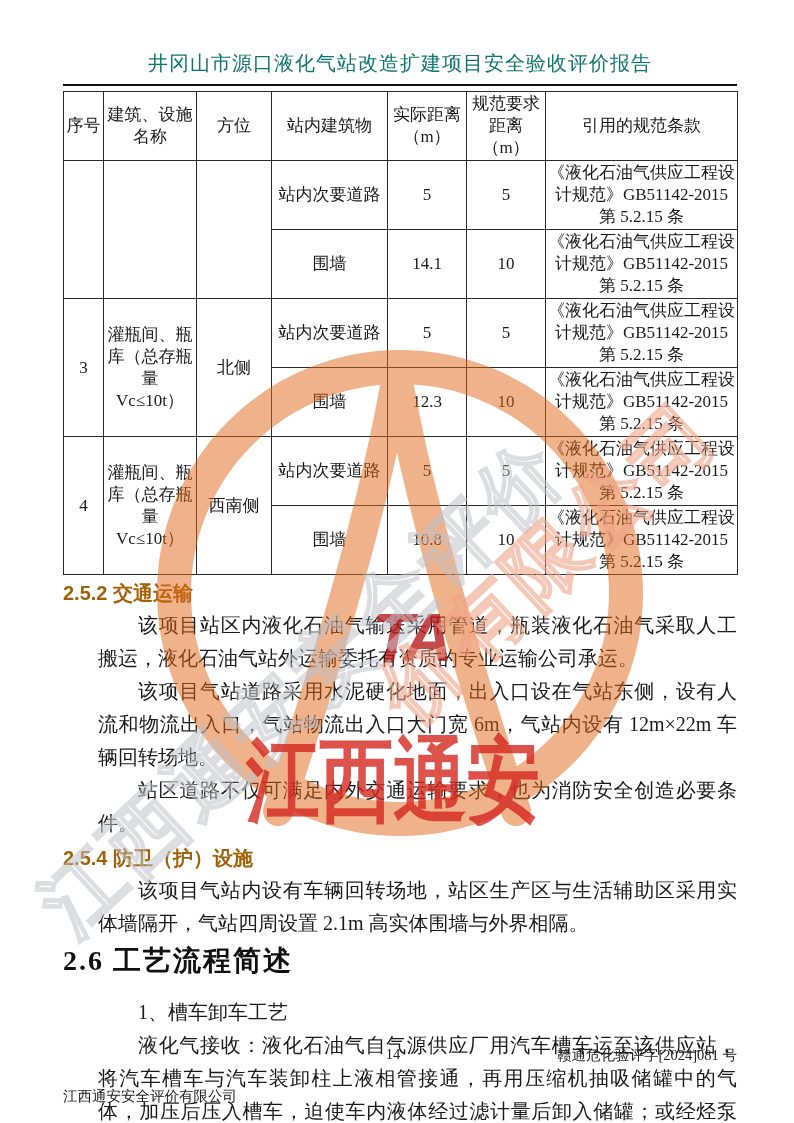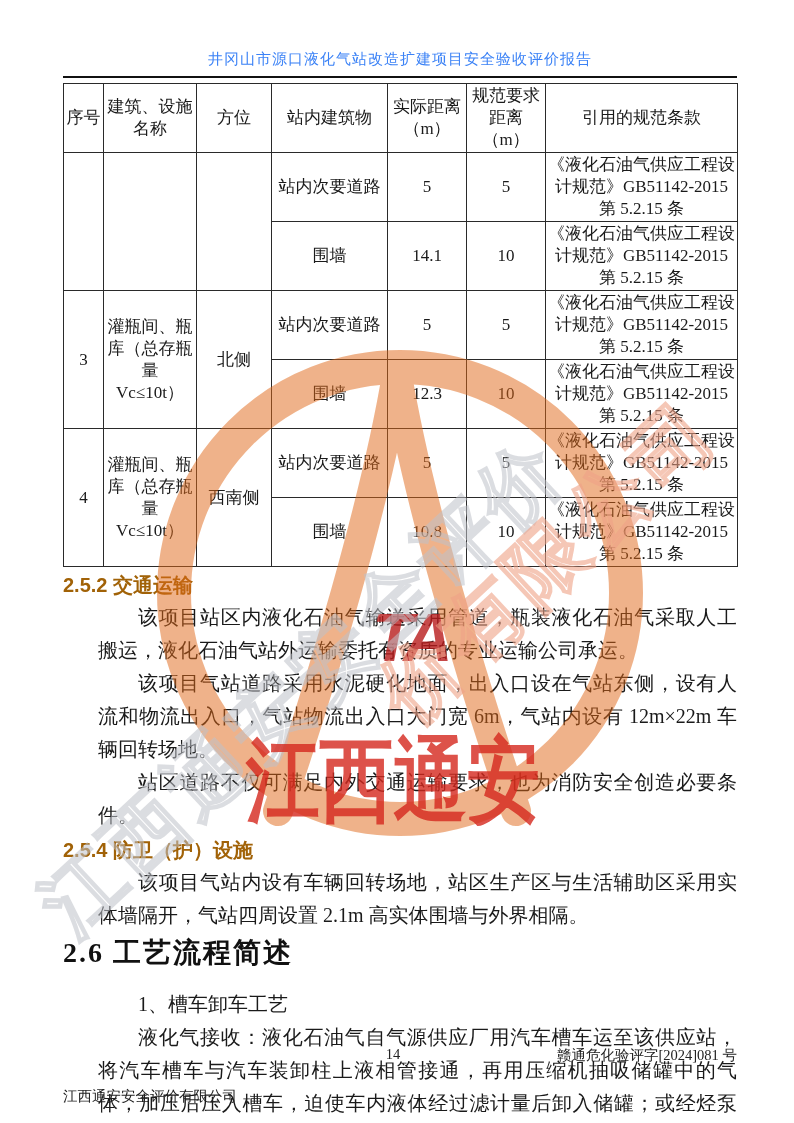--- a/index.html
+++ b/index.html
@@ -6,21 +6,21 @@
   html,body { background:#e9e9e9; }
   .page {
     position:relative; width:794px; height:1123px; margin:0 auto;
     background:#ffffff; overflow:hidden;
     font-family:"Liberation Serif","DejaVu Serif",serif;
     color:#1a1a1a;
   }
   .content { position:absolute; left:63px; top:50px; width:674px; z-index:1; }
 
   .doc-header { text-align:center; padding-bottom:7px; border-bottom:2px solid #111; }
-  .doc-header .title { font-size:15px; letter-spacing:1px; color:#3b82f6; }
+  .doc-header .title { font-size:20px; letter-spacing:1px; color:#0f766e; }
 
   table.spec { border-collapse:collapse; width:674px; margin-top:5px;
     font-size:17px; table-layout:fixed; }
   table.spec th, table.spec td {
     border:1px solid #2a2a2a; text-align:center; vertical-align:middle;
     padding:1px 2px; line-height:22px; font-weight:400;
   }
   table.spec tr.hdr { height:48px; }
   table.spec tr.r { height:55px; }
   td.name-cell { text-align:left; padding-left:5px; padding-right:2px; }

